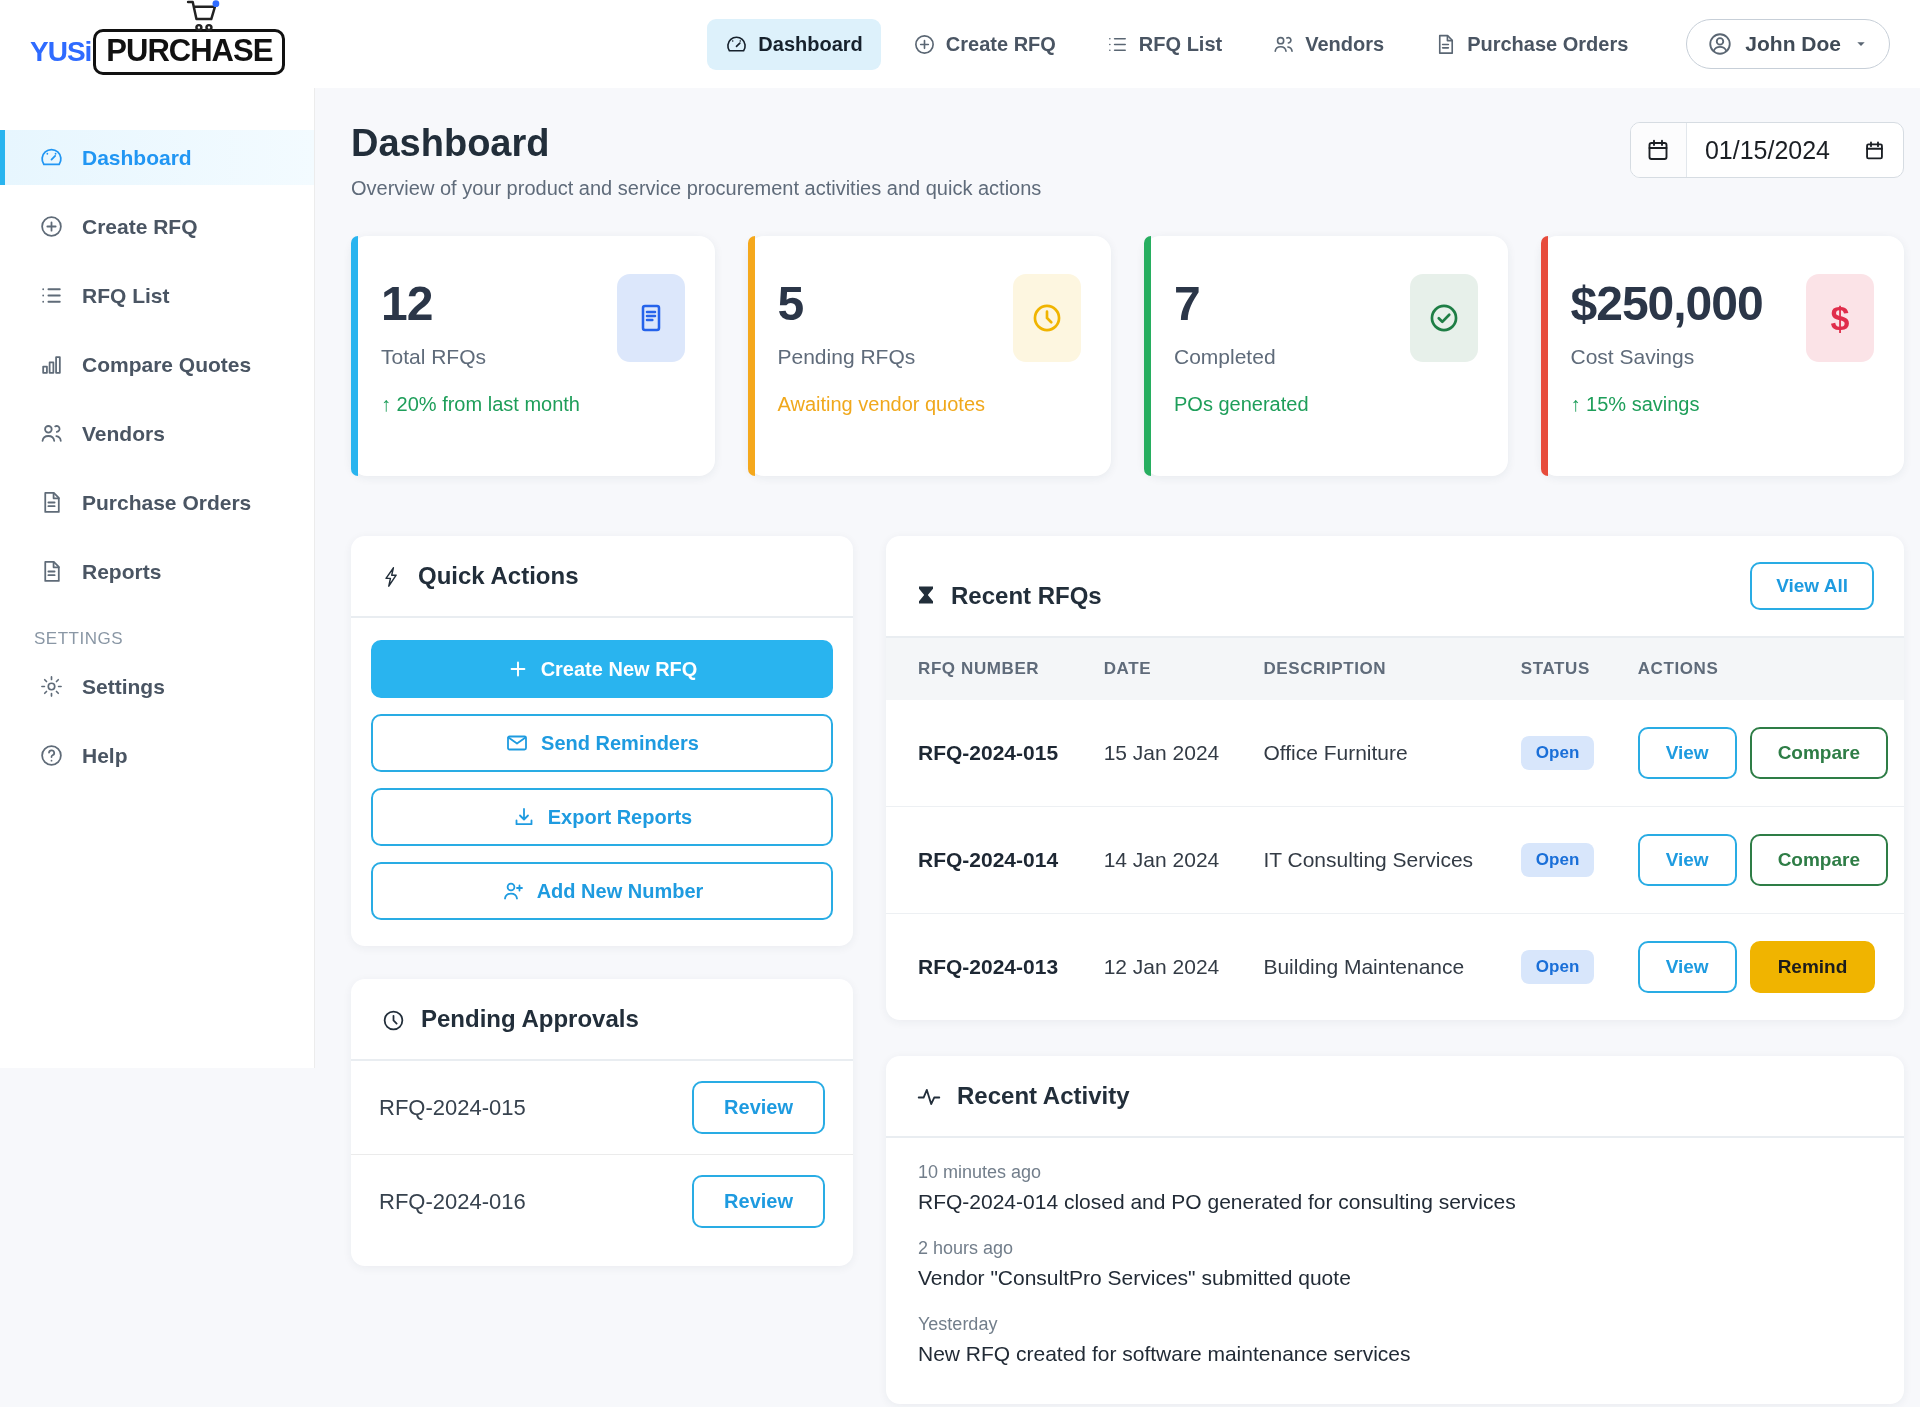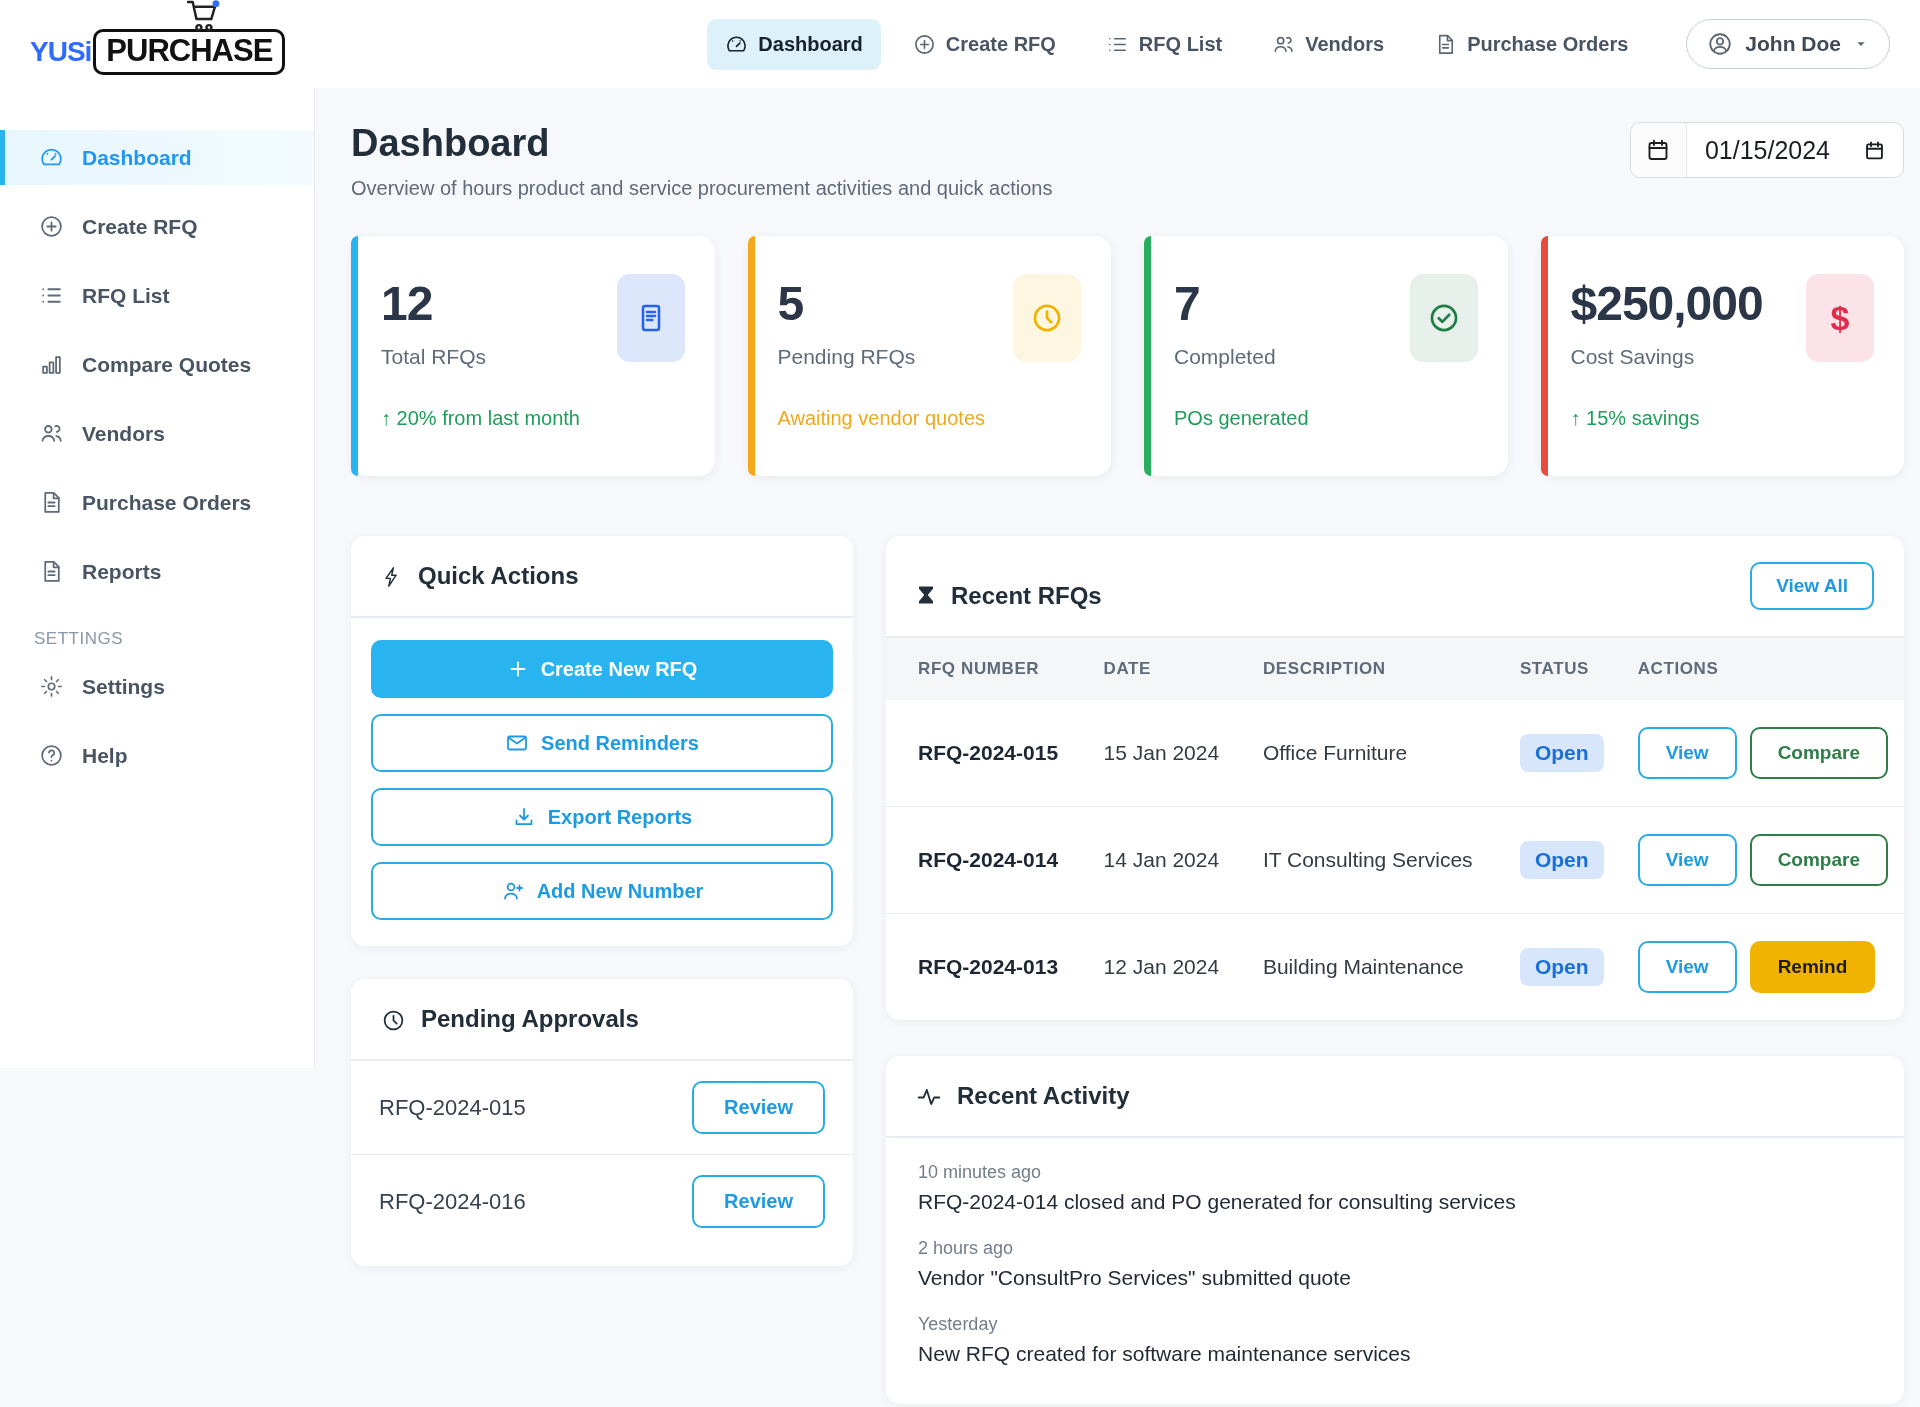--- a/index.html
+++ b/index.html
@@ -89,21 +89,21 @@
   .stat-card::before {
     content:""; position:absolute; left:0; top:0; bottom:0; width:7px;
     border-radius:16px 0 0 16px;
   }
   .stat-card.c-blue::before { background:#29b4ef; }
   .stat-card.c-orange::before { background:#f5a81c; }
   .stat-card.c-green::before { background:#27ae60; }
   .stat-card.c-red::before { background:#e74c3c; }
   .stat-value { font-size:48px; font-weight:800; color:#2b3648; letter-spacing:-1px; }
   .stat-label { font-size:21px; color:#5f6b7a; margin-top:14px; }
-  .stat-note { margin-top:38px; font-size:20px; }
+  .stat-note { margin-top:24px; font-size:20px; }
   .note-green { color:#1e9e5a; }
   .note-orange { color:#f0a81c; }
   .stat-ico {
     position:absolute; top:38px; right:30px; width:68px; height:88px; border-radius:13px;
     display:flex; align-items:center; justify-content:center;
   }
   .ico-blue { background:#dce7fb; color:#2563eb; }
   .ico-yellow { background:#fdf6e0; color:#f0b400; }
   .ico-green { background:#e7f0ea; color:#1e7e45; }
   .ico-red { background:#fbe3e7; color:#e02d4b; }
@@ -161,21 +161,21 @@
   .rfq th {
     text-align:left; font-size:17px; font-weight:700; color:#5f6b7a; letter-spacing:0.6px;
     padding:21px 16px; text-transform:uppercase; white-space:nowrap;
   }
   .rfq th:first-child, .rfq td:first-child { padding-left:32px; }
   .rfq td { padding:27px 16px; font-size:21px; color:#333b45; border-top:1px solid #edf0f3; }
   .rfq tbody tr:first-child td { border-top:none; }
   .rfq .num { font-weight:800; color:#1d2733; }
   .col-num { width:205px; } .col-date { width:168px; } .col-desc { width:268px; } .col-status { width:118px; }
   .pill-open {
-    display:inline-block; background:#d8e6fb; color:#1a6fd8; font-size:21px; font-weight:600;
+    display:inline-block; background:#d8e6fb; color:#1a6fd8; font-size:17px; font-weight:600;
     border-radius:8px; padding:7px 15px;
   }
   .row-actions { display:flex; gap:13px; }
   .row-actions .btn { padding:13px 26px; font-size:19px; }
 
   
   .activity-body { padding:24px 32px 30px; }
   .activity-item { margin-bottom:24px; }
   .activity-item:last-child { margin-bottom:8px; }
   .activity-time { font-size:18px; color:#727e8b; margin-bottom:7px; }
@@ -363,21 +363,21 @@
       </span>
       <span>Help</span>
     </div>
   </aside>
 
   <main class="main">
 
     <div class="page-head">
       <div>
         <h1 class="page-title">Dashboard</h1>
-        <p class="page-sub">Overview of hours product and service procurement activities and quick actions</p>
+        <p class="page-sub">Overview of your product and service procurement activities and quick actions</p>
       </div>
       <div class="date-widget">
         <span class="dw-icon">
           <svg width="24" height="24" viewBox="0 0 24 24" fill="none" stroke="currentColor" stroke-width="1.9" stroke-linecap="round">
             <rect x="3.5" y="5" width="17" height="16" rx="2"></rect>
               <path d="M8 2.8V7M16 2.8V7M3.5 10h17"></path>
           </svg>
         </span>
         <span class="dw-value">
           <span>01/15/2024</span>

